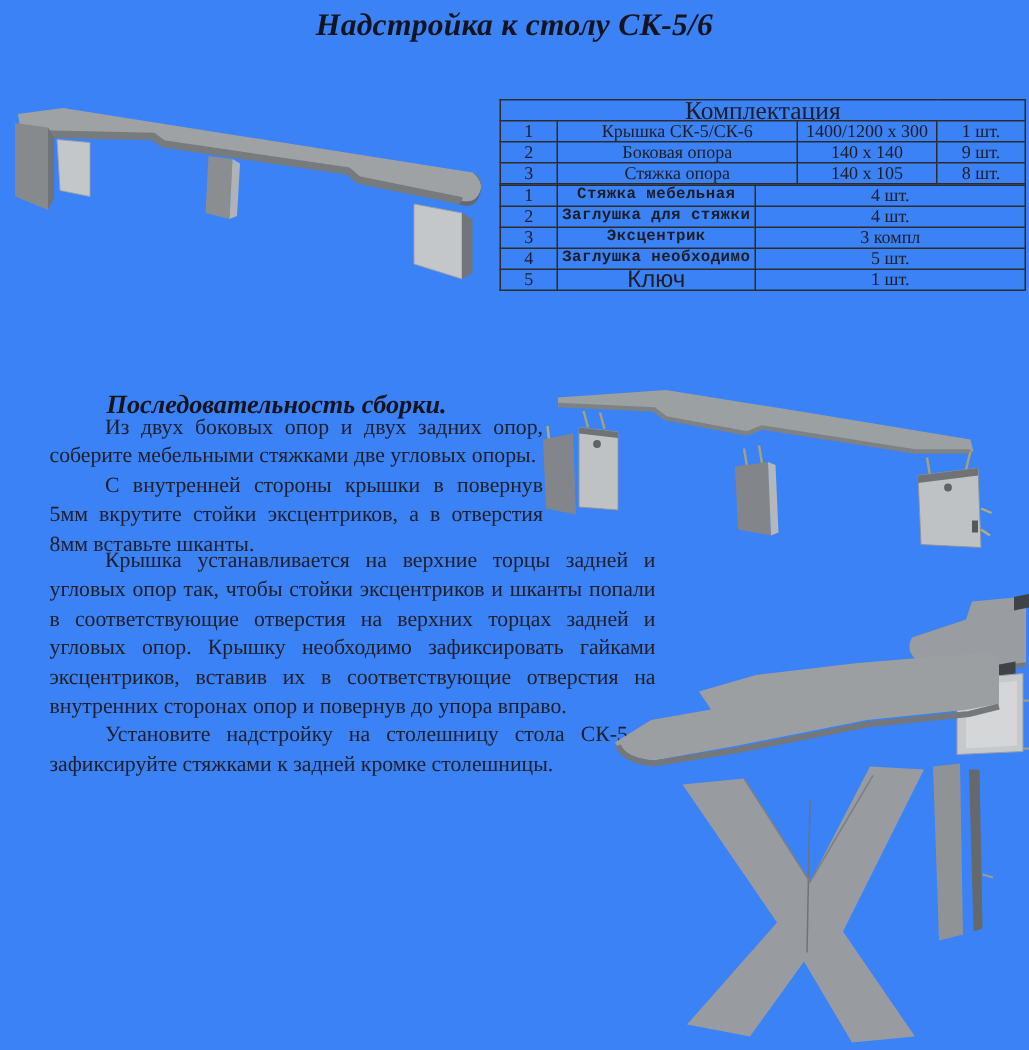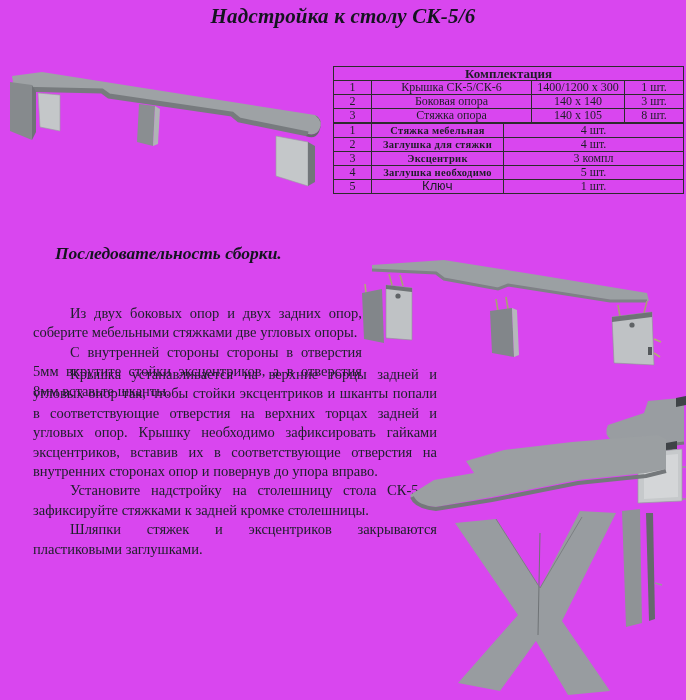--- a/index.html
+++ b/index.html
@@ -1,37 +1,37 @@
 <!DOCTYPE html>
 <html><head>
 <meta charset="utf-8">
 <style>
   html,body{margin:0;padding:0;background:#ffffff;}
-  .page{position:relative;width:686px;height:700px;background:#d946ef;overflow:hidden;
+  .page{position:relative;width:686px;height:700px;background:#3b82f6;overflow:hidden;
         font-family:"Liberation Serif",serif;color:#1d1d26;}
   
   .doc-title{position:absolute;top:4px;left:0;width:100%;text-align:center;margin:0;
              font-size:21px;font-weight:bold;font-style:italic;letter-spacing:.2px;color:#14141f;}
   
   .tables{position:absolute;left:333px;top:66px;width:350px;}
   .tables table{border-collapse:collapse;table-layout:fixed;width:350px;font-size:12px;color:#1d1d26;}
   .tables td{border:1px solid #2c2c2c;text-align:center;padding:0;height:13px;line-height:13px;
              overflow:hidden;white-space:nowrap;}
-  .tables .sect-head td{font-weight:bold;font-size:13px;}
+  .tables .sect-head td{font-weight:normal;font-size:17px;}
   .kit col.c-num{width:38px}.kit col.c-name{width:160px}.kit col.c-size{width:93px}.kit col.c-qty{width:59px}
   .hw col.c-num{width:38px}.hw col.c-name{width:132px}.hw col.c-qty{width:180px}
-  .hw .hw-name{font-family:Liberation Serif, serif;font-weight:bold;font-size:10.5px;letter-spacing:.3px;}
-  .hw tr:last-child .hw-name{font-family:Liberation Mono, monospace;font-weight:normal;font-size:13px;letter-spacing:0;}
+  .hw .hw-name{font-family:Liberation Mono, monospace;font-weight:bold;font-size:10.5px;letter-spacing:.3px;}
+  .hw tr:last-child .hw-name{font-family:Liberation Sans, sans-serif;font-weight:normal;font-size:16px;letter-spacing:0;}
   .tables .outer{border:1.5px solid #222;}
   
-  .assembly-heading{position:absolute;left:55px;top:243px;margin:0;font-size:17.5px;
+  .assembly-heading{position:absolute;left:55px;top:243px;margin:16px;font-size:17.5px;
                     font-weight:bold;font-style:italic;color:#14141f;}
   
   .text-a,.text-b{position:absolute;text-align:justify;font-size:14.5px;line-height:19.4px;color:#20202c;}
-  .text-a{left:33px;top:304px;width:329px;}
+  .text-a{left:33px;top:276px;width:329px;}
   .text-b{left:33px;top:365px;width:404px;}
   .text-a p,.text-b p{margin:0;text-indent:37px;}
   
   .fig{position:absolute;}
   .fig-shelf{left:2px;top:52px;}
   .fig-exploded{left:348px;top:251px;}
   .fig-desk{left:400px;top:383px;}
 </style>
 </head>
 <body>
@@ -68,21 +68,21 @@
       <tr>
         <td>1</td>
         <td>Крышка СК-5/СК-6</td>
         <td>1400/1200 x 300</td>
         <td>1 шт.</td>
       </tr>
       <tr>
         <td>2</td>
         <td>Боковая опора</td>
         <td>140 x 140</td>
-        <td>3 шт.</td>
+        <td>9 шт.</td>
       </tr>
       <tr>
         <td>3</td>
         <td>Стяжка опора</td>
         <td>140 x 105</td>
         <td>8 шт.</td>
       </tr>
     </tbody>
       </table>
     <table class="hw outer">
@@ -142,26 +142,25 @@
     <polygon points="264,66 304,61 306,114 266,112" fill="#bfc2c5" stroke="#8f9396" stroke-width="0.6"></polygon>
     <polygon points="264,66 304,61 304,66 264,71" fill="#6f7376"></polygon>
     <circle cx="284" cy="74" r="2.6" fill="#5f6366"></circle>
     <rect x="300" y="96" width="4" height="8" fill="#54585b"></rect>
     <line x1="306" y1="88" x2="313" y2="91" stroke="#b3ac76" stroke-width="1.6"></line>
     <line x1="306" y1="102" x2="312" y2="106" stroke="#b3ac76" stroke-width="1.6"></line>
   </svg>
 
   <div class="text-a">
     <p>Из двух боковых опор и двух задних опор, соберите мебельными стяжками две угловых опоры.</p>
-    <p>С внутренней стороны стороны в отверстия 5мм вкрутите стойки эксцентриков, а в отверстия 8мм вставьте шканты.</p>
+    <p>С внутренней стороны крышки в повернув 5мм вкрутите стойки эксцентриков, а в отверстия 8мм вставьте шканты.</p>
   </div>
   <div class="text-b">
     <p>Крышка устанавливается на верхние торцы задней и угловых опор так, чтобы стойки эксцентриков и шканты попали в соответствующие отверстия на верхних торцах задней и угловых опор. Крышку необходимо зафиксировать гайками эксцентриков, вставив их в соответствующие отверстия на внутренних сторонах опор и повернув до упора вправо.</p>
     <p>Установите надстройку на столешницу стола СК-5 и зафиксируйте стяжками к задней кромке столешницы.</p>
-    <p>Шляпки стяжек и эксцентриков закрываются пластиковыми заглушками.</p>
   </div>
 
   <svg class="fig fig-desk" width="286" height="317" viewBox="0 0 286 317">
 
     <path d="M208,42 L244,30 L248,18 L280,15 L284,18 L284,60 L234,66 L212,58 Q203,51 208,42 Z" fill="#999da1"></path>
     <path d="M212,58 L234,66 L284,60" stroke="#74787b" stroke-width="3" fill="none"></path>
     <polygon points="276,15 286,13 286,22 276,24" fill="#3f4347"></polygon>
     <polygon points="266,60 277,58 277,66 266,68" fill="#3f4347"></polygon>
     <polygon points="238,70 282,66 282,118 238,120" fill="#c6c9cb" stroke="#9a9ea1" stroke-width="0.7"></polygon>
     <polygon points="244,74 278,71 278,114 244,116" fill="#d4d6d8"></polygon>

